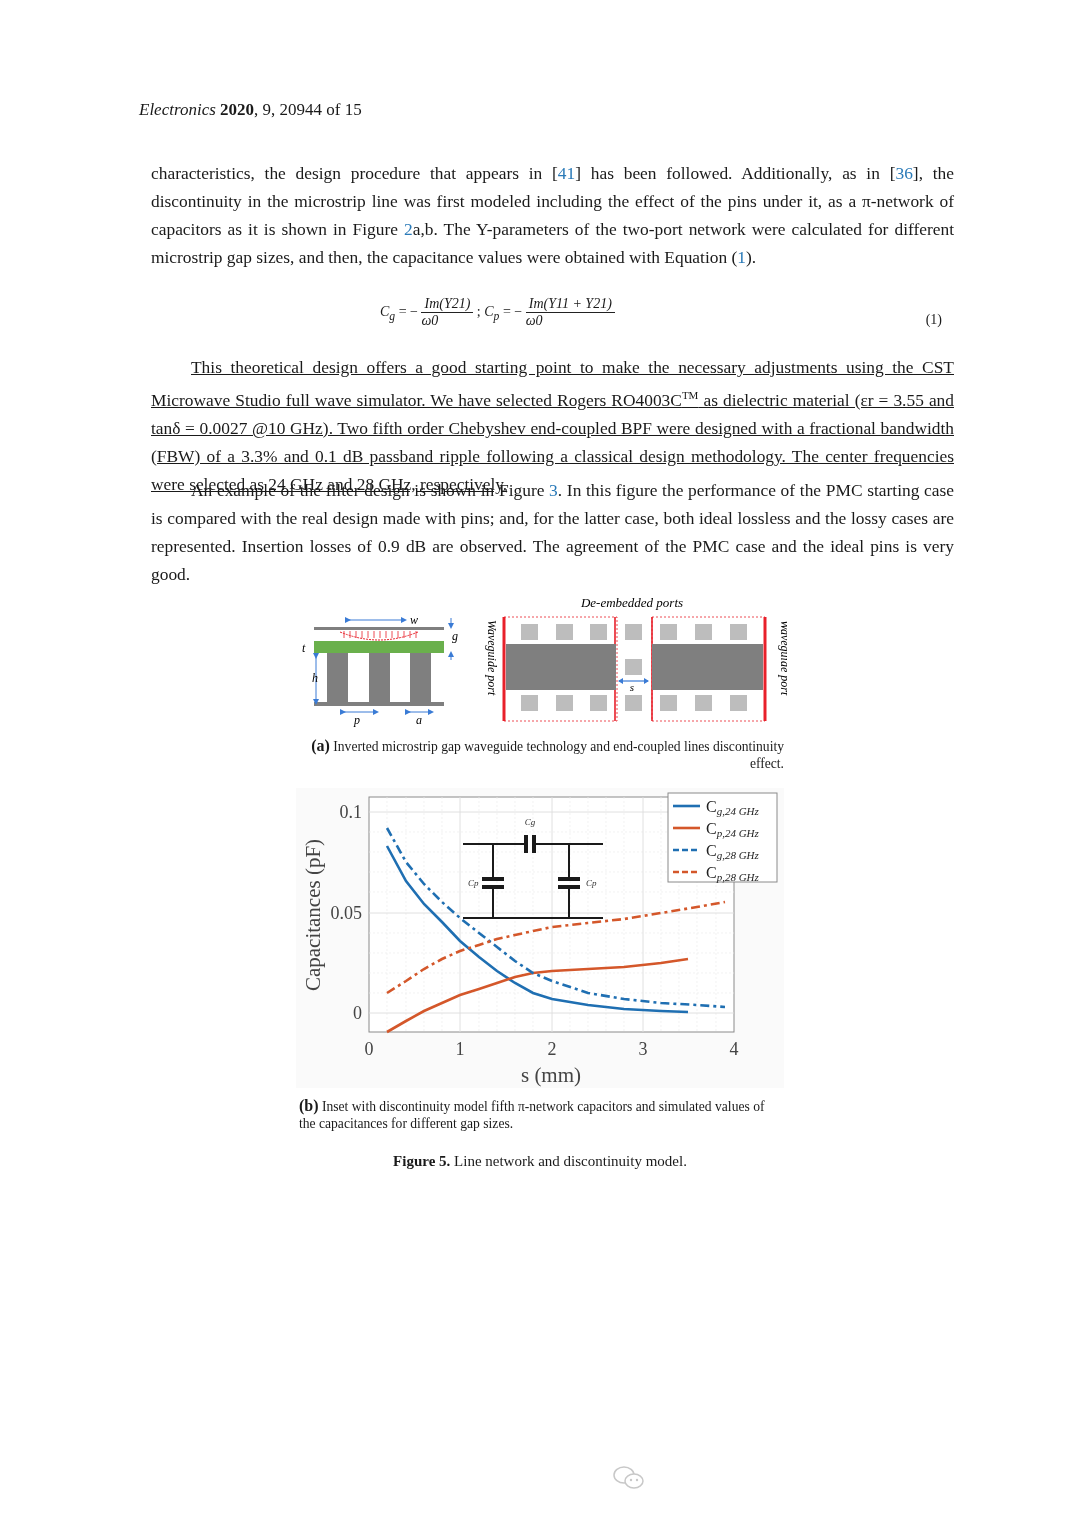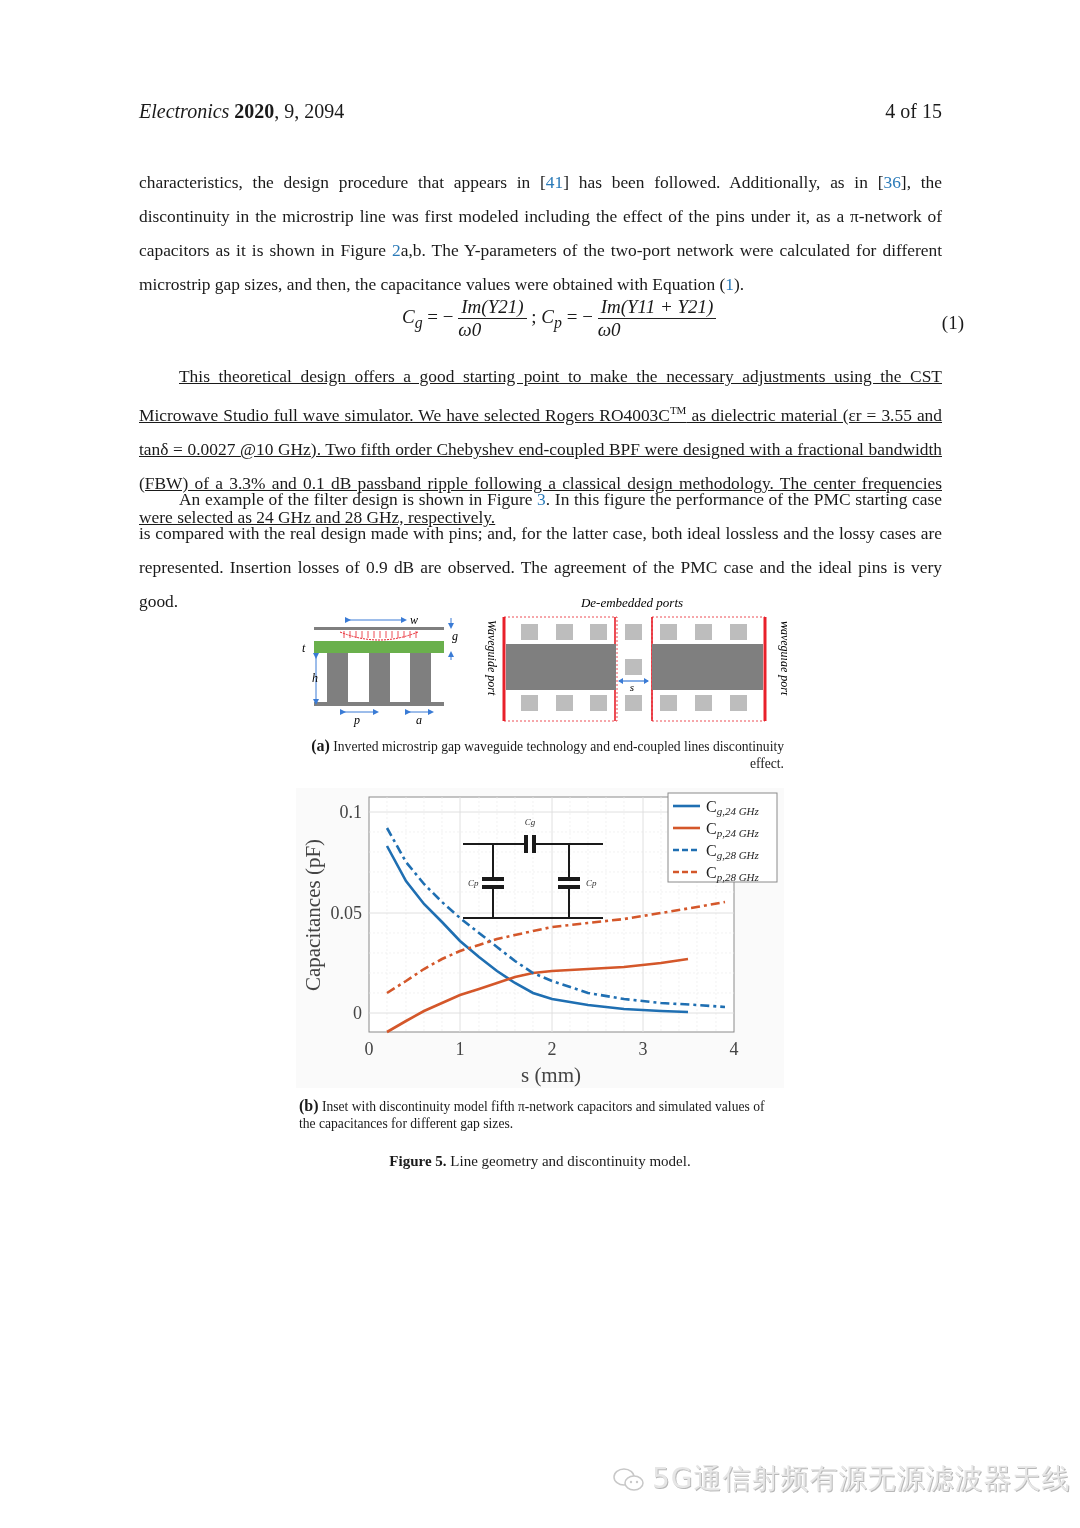--- a/index.html
+++ b/index.html
@@ -1,24 +1,24 @@
 <!DOCTYPE html>
 <html><head>
 <meta charset="utf-8">
 <style>
   html, body { margin: 0; padding: 0; background: #ffffff; }
   body { width: 1080px; height: 1528px; position: relative; overflow: hidden;
          font-family: "Liberation Serif", "DejaVu Serif", serif; color: #1a1a1a; }
   .abs { position: absolute; }
-  .header { top: 100px; left: 139px; width: 803px; font-size: 20px; display: flex; justify-content: space-between; }
+  .header { top: 100px; left: 139px; width: 803px; font-size: 17px; display: flex; }
   .header i { font-style: italic; }
-  .para { position: absolute; left: 139px; width: 803px; font-size: 17.4px; line-height: 34px; text-align: justify; margin-top: 6px; }
+  .para { position: absolute; left: 151px; width: 803px; font-size: 17.4px; line-height: 28px; text-align: justify; }
   .para.indent { text-indent: 40px; }
   .ref { color: #2a7ab8; }
-  .eq { position: absolute; top: 296px; left: 380px; width: 562px; height: 52px; font-size: 19px; margin-left: 22px; }
+  .eq { position: absolute; top: 296px; left: 380px; width: 562px; height: 52px; font-size: 14px; }
   .eq .num { position: absolute; right: 0; top: 16px; }
   .frac { display: inline-block; vertical-align: middle; }
   .frac .n { display: block; border-bottom: 1px solid #222; padding: 0 3px; }
   .frac .d { display: block; }
   .caption { position: absolute; left: 299px; width: 485px; font-size: 13.6px; line-height: 17px; }
   .figcap { position: absolute; top: 1153px; left: 0; width: 1080px; text-align: center; font-size: 15px; }
   .watermark { position: absolute; top: 1460px; left: 612px; font-size: 28px; color: #e6e6e6;
                font-family: "DejaVu Sans", sans-serif; letter-spacing: 1px;
                text-shadow: 1px 1px 0 #b8b8b8, -1px -1px 0 #fff; }
   svg text { font-family: "Liberation Serif", "DejaVu Serif", serif; }
@@ -232,25 +232,25 @@
     <line x1="377" y1="84" x2="404" y2="84" stroke="#d4572a" stroke-width="2.6" stroke-dasharray="6,3"></line>
     <text x="410" y="90" font-size="16" fill="#222">C<tspan font-size="11" font-style="italic" dy="3">p,28 GHz</tspan></text>
   </g>
 </svg>
 
 <div class="caption" style="top:1097px;">
   <b style="font-size:16px">(b)</b><span> Inset with discontinuity model fifth π-network capacitors and simulated values of the capacitances for different gap sizes.</span>
 </div>
 
 <div class="figcap">
-  <b>Figure 5.</b><span> Line geometry and discontinuity model.</span>
+  <b>Figure 5.</b><span> Line network and discontinuity model.</span>
 </div>
 
 <div class="watermark">
   <span style="display:inline-block;width:34px;height:28px;vertical-align:middle;margin-right:6px;">
     <svg width="34" height="28" viewBox="0 0 34 28">
         <ellipse cx="12" cy="11" rx="10" ry="8" fill="none" stroke="#c8c8c8" stroke-width="1.5"></ellipse>
         <ellipse cx="22" cy="17" rx="9" ry="7" fill="#fff" stroke="#c8c8c8" stroke-width="1.5"></ellipse>
         <circle cx="19" cy="16" r="1.2" fill="#c8c8c8"></circle>
         <circle cx="25" cy="16" r="1.2" fill="#c8c8c8"></circle>
       </svg>
-  </span><span>5G通信射频有源无源滤波器天线</span>
+  </span>
 </div>
 
 </body></html>

